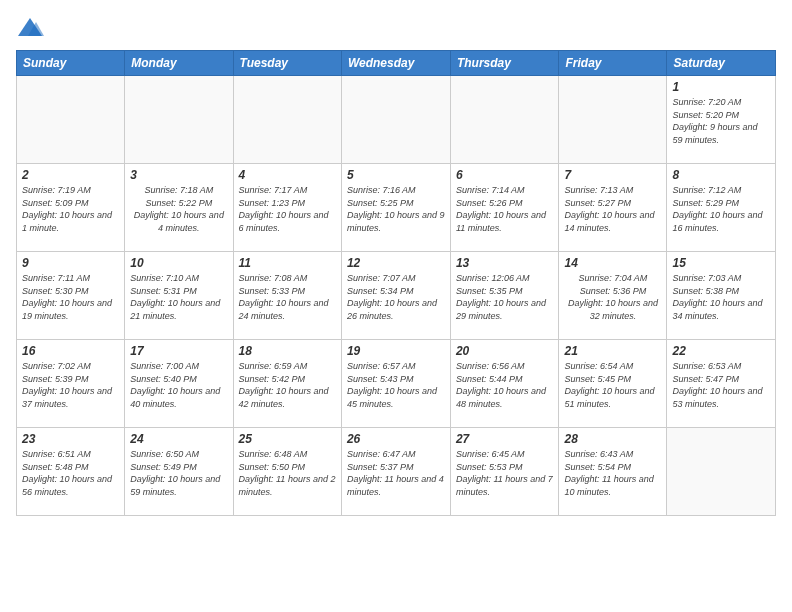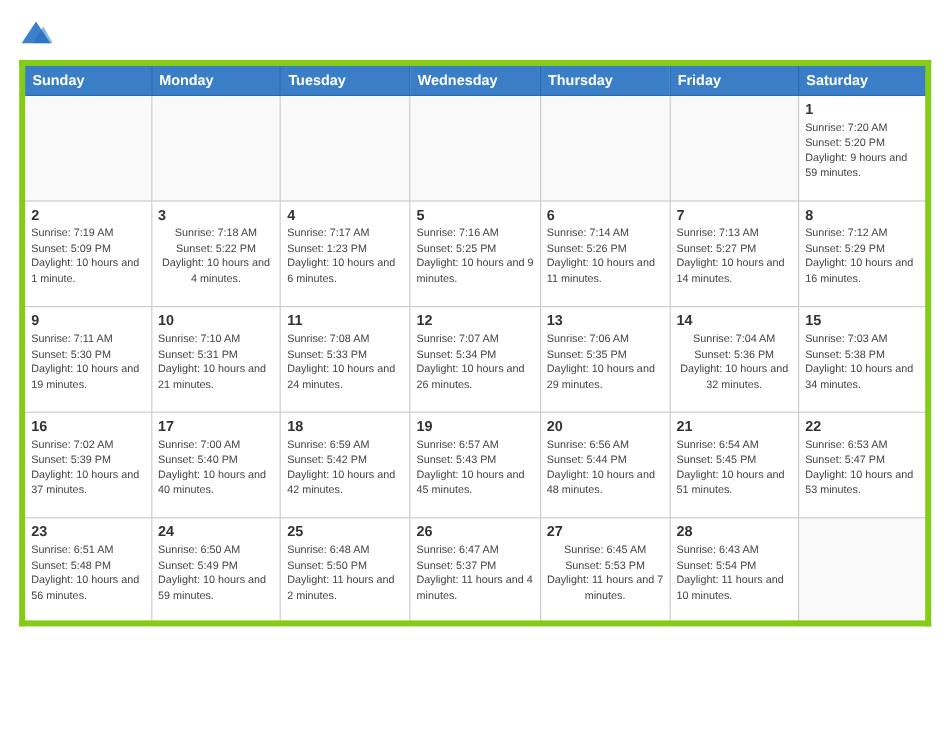--- a/index.html
+++ b/index.html
@@ -33,21 +33,22 @@
       font-weight: bold;
       color: #333;
     }
     .subtitle {
       font-size: 14px;
       color: #555;
     }
     .calendar {
       width: 100%;
       border-collapse: collapse;
-      border: 5px solid #84cc16;
+      border: 1px solid #84cc16;
+      font-style: italic;
     }
     .calendar th {
       background-color: #3a7ec8;
       color: #fff;
       font-size: 12px;
       font-weight: bold;
       padding: 5px 6px;
       text-align: left;
       border: 1px solid #2d6aad;
     }
@@ -190,21 +191,21 @@
 Daylight: 10 hours and 24 minutes.</div>
         </td>
         <td>
           <span class="day-number">12</span>
           <div class="day-info" style="white-space: pre-line;">Sunrise: 7:07 AM
 Sunset: 5:34 PM
 Daylight: 10 hours and 26 minutes.</div>
         </td>
         <td>
           <span class="day-number">13</span>
-          <div class="day-info" style="white-space: pre-line;">Sunrise: 7:06 AM
+          <div class="day-info" style="white-space: pre-line;">Sunrise: 12:06 AM
 Sunset: 5:35 PM
 Daylight: 10 hours and 29 minutes.</div>
         </td>
         <td>
           <span class="day-number">14</span>
           <div class="day-info" style="white-space: pre-line; text-align: center;">Sunrise: 7:04 AM
 Sunset: 5:36 PM
 Daylight: 10 hours and 32 minutes.</div>
         </td>
         <td>
@@ -278,21 +279,21 @@
 Daylight: 11 hours and 2 minutes.</div>
         </td>
         <td>
           <span class="day-number">26</span>
           <div class="day-info" style="white-space: pre-line;">Sunrise: 6:47 AM
 Sunset: 5:37 PM
 Daylight: 11 hours and 4 minutes.</div>
         </td>
         <td>
           <span class="day-number">27</span>
-          <div class="day-info" style="white-space: pre-line; text-align: center;">Sunrise: 6:45 AM
+          <div class="day-info" style="white-space: pre-line;">Sunrise: 6:45 AM
 Sunset: 5:53 PM
 Daylight: 11 hours and 7 minutes.</div>
         </td>
         <td>
           <span class="day-number">28</span>
           <div class="day-info" style="white-space: pre-line;">Sunrise: 6:43 AM
 Sunset: 5:54 PM
 Daylight: 11 hours and 10 minutes.</div>
         </td>
         <td class="empty"></td>

